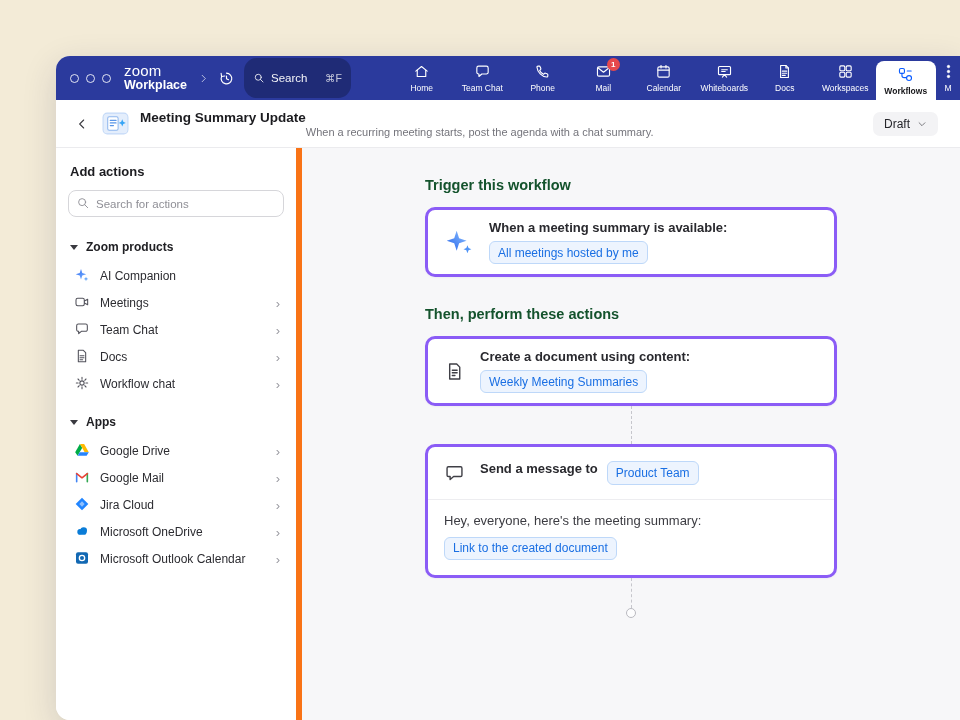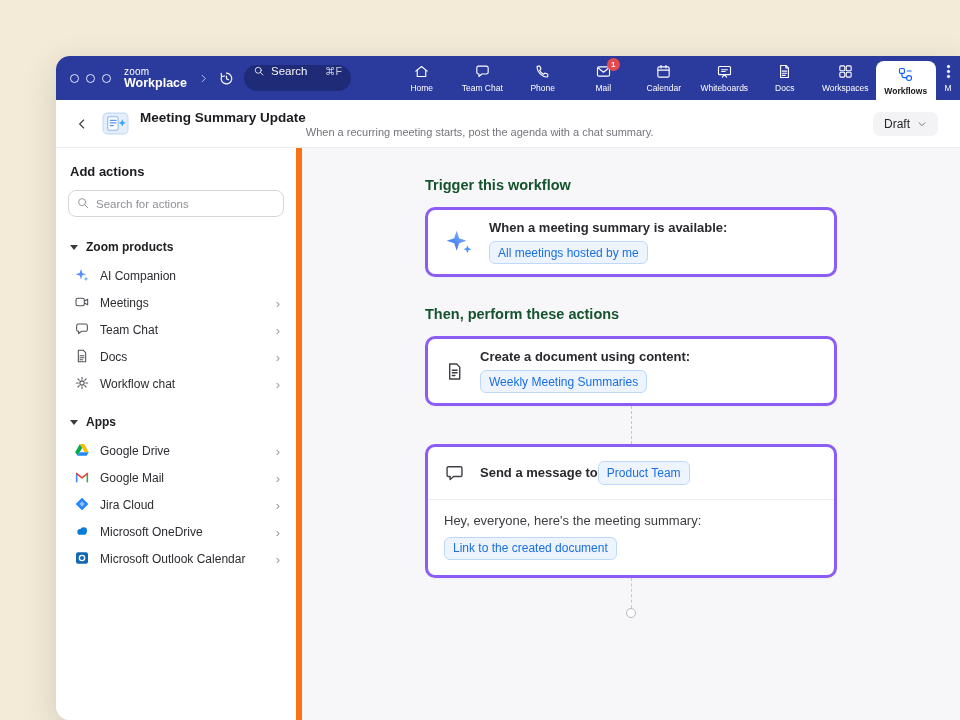--- a/index.html
+++ b/index.html
@@ -19,27 +19,27 @@
 
   
   .topnav {
     flex:0 0 44px; background:#2b3a9d; display:flex; align-items:center;
     color:#fff; padding-left:14px; position:relative;
   }
   .nav-left { display:flex; align-items:center; gap:9px; height:100%; }
   .win-dots { display:flex; gap:7px; margin-right:4px; }
   .dot { width:9px; height:9px; border:1.3px solid rgba(255,255,255,.85); border-radius:50%; cursor:pointer; }
   .logo { line-height:1.1; margin-right:2px; cursor:default; }
-  .logo .l1 { font-size:10px; font-weight:400; letter-spacing:.2px; }
+  .logo .l1 { font-size:15px; font-weight:400; letter-spacing:.2px; }
   .logo .l2 { font-size:12.5px; font-weight:700; }
   .nav-collapse { color:rgba(255,255,255,.85); display:flex; align-items:center; cursor:pointer; }
   .history-btn { display:flex; align-items:center; cursor:pointer; }
   .search-pill {
-    width:107px; height:26px; border-radius:13px; background:#1f2b76;
-    display:flex; gap:6px; padding:0 9px; cursor:pointer;
+    width:107px; height:40px; border-radius:13px; background:#1f2b76;
+    display:flex; align-items:center; gap:6px; padding:0 9px; cursor:pointer;
   }
   .search-pill .s-label { font-size:11.5px; color:rgba(255,255,255,.95); }
   .search-pill .s-short { font-size:10.5px; color:rgba(255,255,255,.75); margin-left:auto; }
 
   .nav-items { display:flex; margin-left:auto; height:100%; align-items:stretch; }
   .nav-item {
     width:60.5px; display:flex; flex-direction:column; align-items:center;
     justify-content:center; gap:3px; cursor:pointer; position:relative; flex:0 0 auto;
   }
   .nav-item svg { width:17px; height:17px; stroke:#fff; }
@@ -121,21 +121,21 @@
   }
   .heading2 { margin-top:29px; }
   .connector { width:0; border-left:1.5px dashed #c6c6cc; margin:0 auto; }
   .conn-38 { height:38px; }
   .conn-30 { height:30px; }
   .end-node {
     width:10px; height:10px; border:1.5px solid #b9b9c0; border-radius:50%;
     background:#fdfdfe; margin:0 auto;
   }
   .a2-top { display:flex; align-items:center; gap:15px; padding:14px 16px; }
-  .inline-tag-row { display:flex; align-items:center; }
+  .inline-tag-row { display:flex; gap:9px; }
   .a2-divider { border-top:1px solid #ededf0; }
   .a2-body { padding:13px 16px 15px; }
   .a2-msg { font-size:13px; font-weight:400; color:#3c3c42; margin-bottom:9px; }
 
   svg { display:block; }
   .stroke-ic { fill:none; stroke-width:1.6; stroke-linecap:round; stroke-linejoin:round; }
   .sb-stroke { stroke:#52525b; }
   .card-stroke { stroke:#3f3f46; }
 </style>
 </head>

